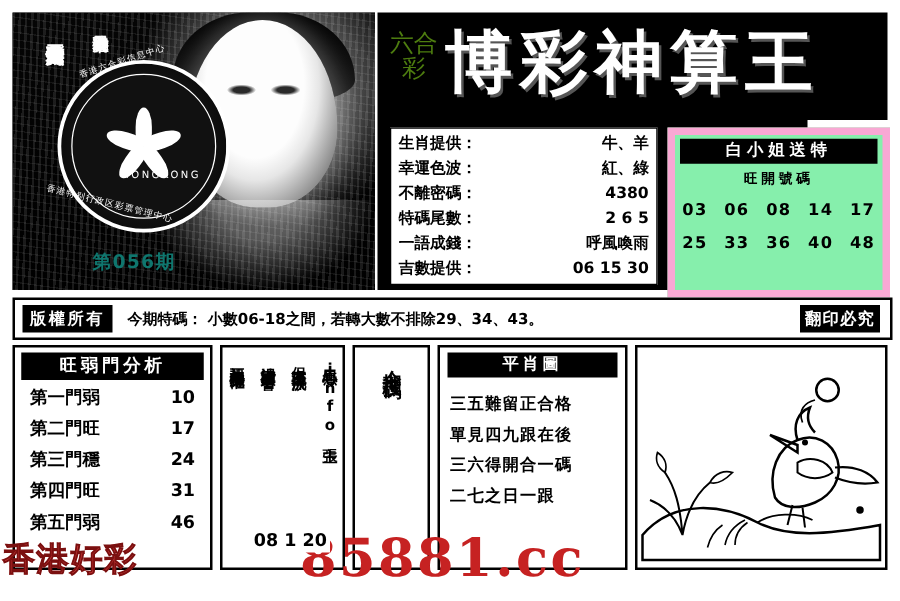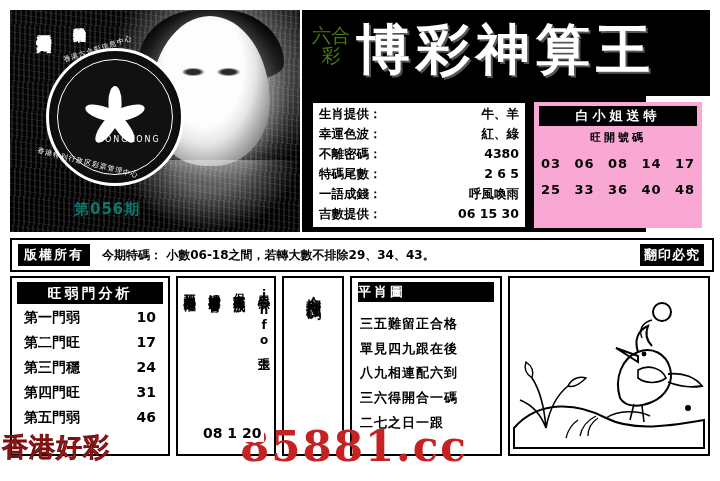--- a/index.html
+++ b/index.html
@@ -45,21 +45,21 @@
   .issue{position:absolute;left:64px;top:190px;color:#0f766e;font-size:15px;font-weight:bold;letter-spacing:1px;}
 
   .logoblock{position:absolute;left:292px;top:0;width:408px;height:86px;background:#000;overflow:hidden;}
   .logo-sub{position:absolute;left:10px;top:16px;width:38px;color:#4d7c0f;font-size:19px;font-weight:normal;line-height:1.05;text-align:center;}
   .logo-main{position:absolute;left:54px;top:4px;color:#fff;font-size:54px;font-weight:bold;letter-spacing:6px;
       font-family:"DejaVu Serif",serif;text-shadow:2px 2px 0 #555;}
 
   
   .infopanel{position:absolute;left:292px;top:86px;width:344px;height:136px;background:#000;}
   .infoL{position:absolute;left:10px;top:6px;width:212px;height:124px;background:#fff;border:1px solid #000;}
-  .infoR{position:absolute;left:232px;top:6px;width:166px;height:124px;background:#f9a8d4;border:1px solid #f9a8d4;}
+  .infoR{position:absolute;left:232px;top:6px;width:166px;height:124px;background:#86efac;border:6px solid #f9a8d4;}
   .irow{display:flex;align-items:baseline;height:20px;padding:0 6px;font-size:12.5px;font-weight:bold;}
   .irow .k{white-space:nowrap;}
   .irow .v{margin-left:auto;padding-left:6px;white-space:nowrap;}
   .infoL .irow:first-child{margin-top:3px;}
 
   .rtitle{height:20px;margin:3px 4px 0;background:#000;color:#fff;font-size:13px;font-weight:bold;
       letter-spacing:4px;text-align:center;line-height:20px;}
   .rsub{text-align:center;font-size:11px;font-weight:bold;letter-spacing:3px;margin-top:4px;}
   .rnums{margin-top:6px;font-size:13px;font-weight:bold;letter-spacing:1px;text-align:center;line-height:26px;
       font-family:"DejaVu Sans",sans-serif;}
@@ -86,21 +86,21 @@
 
   .b2{left:166px;top:0;width:100px;height:180px;}
   .vcols{display:flex;height:100%;padding:6px 4px 0;box-sizing:border-box;justify-content:space-between;}
   .vcol{writing-mode:vertical-rl;text-orientation:upright;font-size:12px;font-weight:bold;line-height:1.15;
       letter-spacing:1px;height:168px;}
 
   .b3{left:272px;top:0;width:62px;height:180px;}
   .b3 .vcol{font-size:15px;letter-spacing:3px;margin:0 auto;}
 
   .b4{left:340px;top:0;width:152px;height:180px;}
-  .b4 .t{height:20px;margin:4px 6px 0;background:#000;color:#fff;font-size:13px;
+  .b4 .t{height:20px;margin:4px 6px 0;background:#000;color:#fff;text-align:center;font-size:13px;
       font-weight:bold;letter-spacing:3px;line-height:20px;}
   .b4 .poem{margin:10px 0 0;padding:0 8px;font-size:13px;font-weight:bold;line-height:1.9;letter-spacing:1px;}
 
   .b5{left:498px;top:0;width:202px;height:180px;}
   .b5 svg{display:block;}
 
   
   .wm{position:absolute;left:0;top:424px;width:720px;height:57px;overflow:hidden;pointer-events:none;}
   .wm-left{position:absolute;left:2px;top:6px;font-size:26px;font-weight:bold;color:#d23b3b;
       font-family:"DejaVu Serif",serif;letter-spacing:1px;-webkit-text-stroke:0.6px #7a1010;}
@@ -249,21 +249,20 @@
       <div class="vcols">
         <div class="vcol">今期投碼</div>
       </div>
     </div>
 
     <div class="bx b4">
       <div class="t">平肖圖</div>
       <div class="poem">
         <div>三五難留正合格</div>
         <div>單見四九跟在後</div>
-        <div>八九相連配六到</div>
         <div>三六得開合一碼</div>
         <div>二七之日一跟</div>
       </div>
     </div>
 
     <div class="bx b5">
       <svg width="198" height="176" viewBox="0 0 198 176">
         <circle cx="152" cy="34" r="9" fill="none" stroke="#000" stroke-width="2"></circle>
 
         <path d="M4 150 C30 120 70 126 96 140 C120 152 150 150 194 142 L194 170 L4 170 Z" fill="none" stroke="#000" stroke-width="2"></path>

